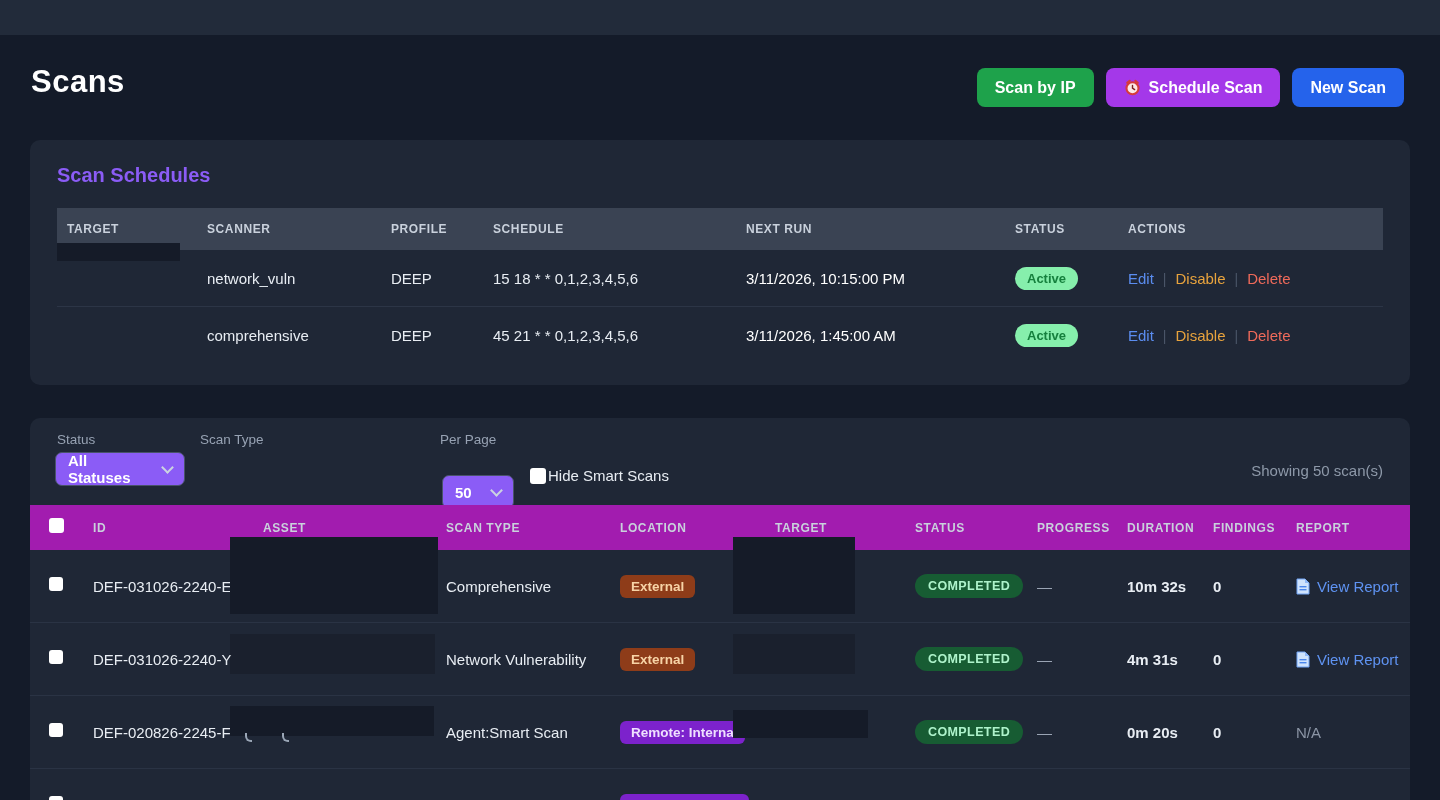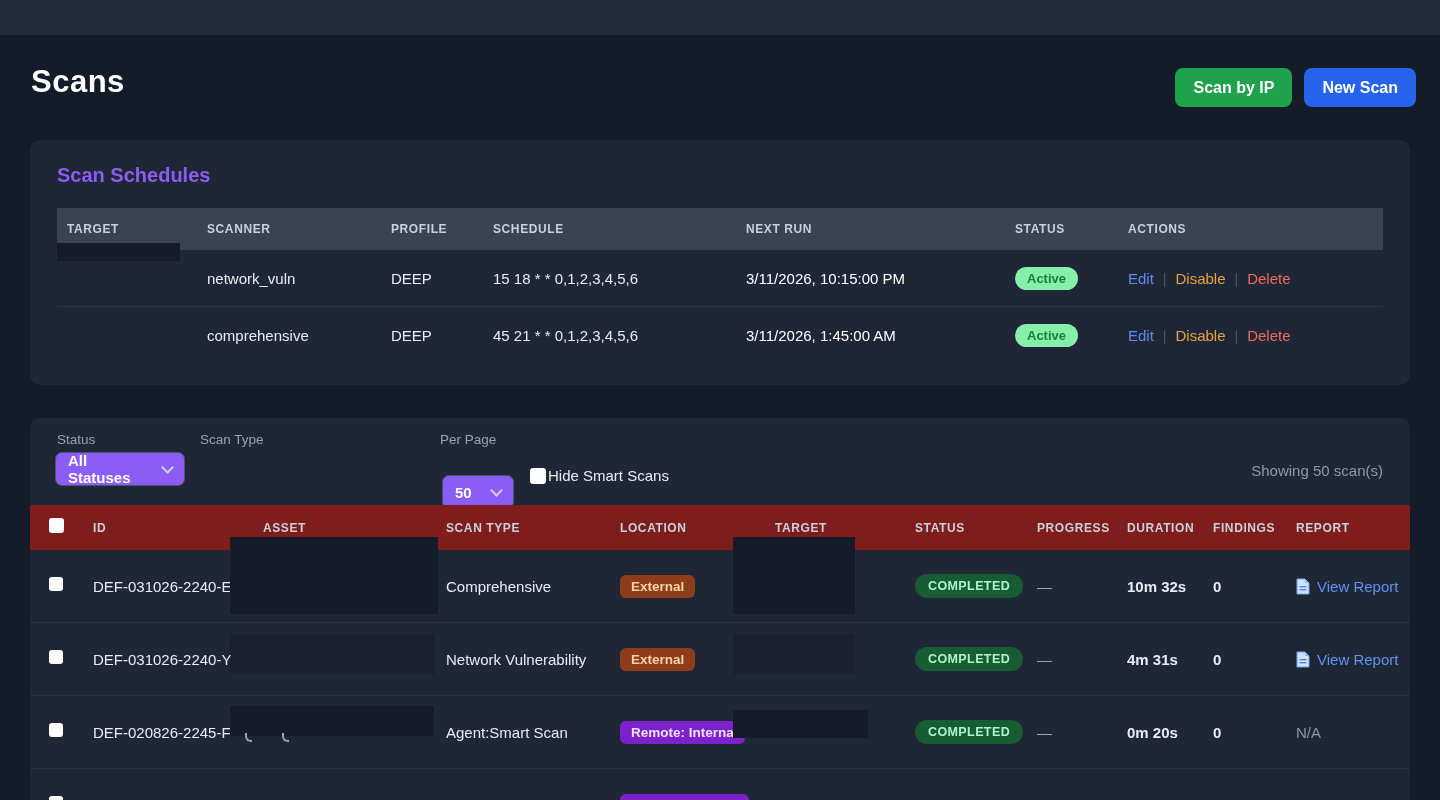--- a/index.html
+++ b/index.html
@@ -3,21 +3,21 @@
 <meta charset="utf-8">
 <style>
   html,body{margin:0;padding:0;}
   body{
     width:1440px;height:800px;overflow:hidden;position:relative;
     background:#141b29;font-family:"Liberation Sans", sans-serif;
     -webkit-font-smoothing:antialiased;
   }
   .topbar{position:absolute;top:0;left:0;width:1440px;height:35px;background:#222b3a;}
   .page-title{position:absolute;left:31px;top:64px;margin:0;font-size:31px;font-weight:800;color:#ffffff;letter-spacing:.5px;}
-  .header-actions{position:absolute;top:68px;right:24px;display:flex;gap:12px;}
+  .header-actions{position:absolute;top:68px;right:36px;display:flex;gap:12px;}
   .btn{height:39px;padding:0 18px;border:none;border-radius:8px;color:#fff;font-size:16px;font-weight:600;
        display:flex;align-items:center;gap:8px;font-family:inherit;cursor:pointer;}
   .btn.green{background:#1ea24b;}
   .btn.purple{background:#a438e9;}
   .btn.blue{background:#2563eb;}
 
   .panel{position:absolute;left:30px;width:1380px;background:#1f2736;border-radius:10px;}
   .schedules-panel{top:140px;height:245px;}
   .scans-panel{top:418px;height:430px;}
   .panel-title{position:absolute;left:27px;top:24px;margin:0;font-size:20px;font-weight:700;color:#8b5cf6;}
@@ -47,21 +47,21 @@
     transform:rotate(-45deg);margin-left:10px;margin-top:-4px;}
   .hss{position:absolute;display:flex;align-items:center;gap:2px;cursor:pointer;}
   .cbx{width:16px;height:16px;background:#ffffff;border-radius:3px;display:inline-block;}
   .hss-label{font-size:15px;color:#e8edf3;}
   .summary{position:absolute;right:27px;top:44px;font-size:15px;color:#8e99a9;}
 
   
   .scans-table{position:absolute;top:87px;left:0;right:0;}
   .scan-row{display:grid;grid-template-columns:55px 170px 183px 174px 155px 140px 122px 90px 86px 83px 122px;
     align-items:center;}
-  .scan-head{height:45px;background:#7f1d1d;}
+  .scan-head{height:45px;background:#a21caf;}
   .scan-head .hcell{font-size:12px;font-weight:600;letter-spacing:.6px;color:#c9d1dc;padding-left:8px;}
   .scan-row .ccol{padding-left:19px;}
   .scan-row.data{height:72px;border-bottom:1px solid #2a3344;}
   .scell{font-size:15px;color:#e8edf3;padding-left:8px;white-space:nowrap;overflow:hidden;}
   .scell.bold{font-weight:600;}
   .scell.dash{color:#9aa4b4;}
   .cb{width:14px;height:14px;background:#ffffff;border-radius:3px;display:inline-block;cursor:pointer;}
   .loc-badge{display:inline-block;font-size:13.5px;font-weight:700;padding:4px 11px;border-radius:6px;}
   .loc-badge.external{background:#8e3c19;color:#f7d3a6;}
   .loc-badge.internal{background:#7c22cc;color:#efe0ff;}
@@ -80,20 +80,30 @@
 </head>
 <body>
 
 <div class="topbar"></div>
 
 <h1 class="page-title">Scans</h1>
 
 <div class="header-actions">
   <button class="btn green">
     <span>Scan by IP</span>
+  </button>
+  <button class="btn purple">
+    <span style="display:flex;">
+      <svg width="17" height="17" viewBox="0 0 24 24">
+        <circle cx="12" cy="13" r="8.5" fill="#fce8e6" stroke="#d63b3b" stroke-width="3"></circle>
+        <path d="M12 9v4l3 2" stroke="#7a1f1f" stroke-width="2" fill="none" stroke-linecap="round"></path>
+        <path d="M4.5 5.5L8 2.5M19.5 5.5L16 2.5" stroke="#d63b3b" stroke-width="3" stroke-linecap="round"></path>
+      </svg>
+    </span>
+    <span>Schedule Scan</span>
   </button>
   <button class="btn blue">
     <span>New Scan</span>
   </button>
 </div>
 
 <section class="panel schedules-panel">
   <h2 class="panel-title">Scan Schedules</h2>
   <div class="sched-table">
     <div class="sched-row sched-head">

